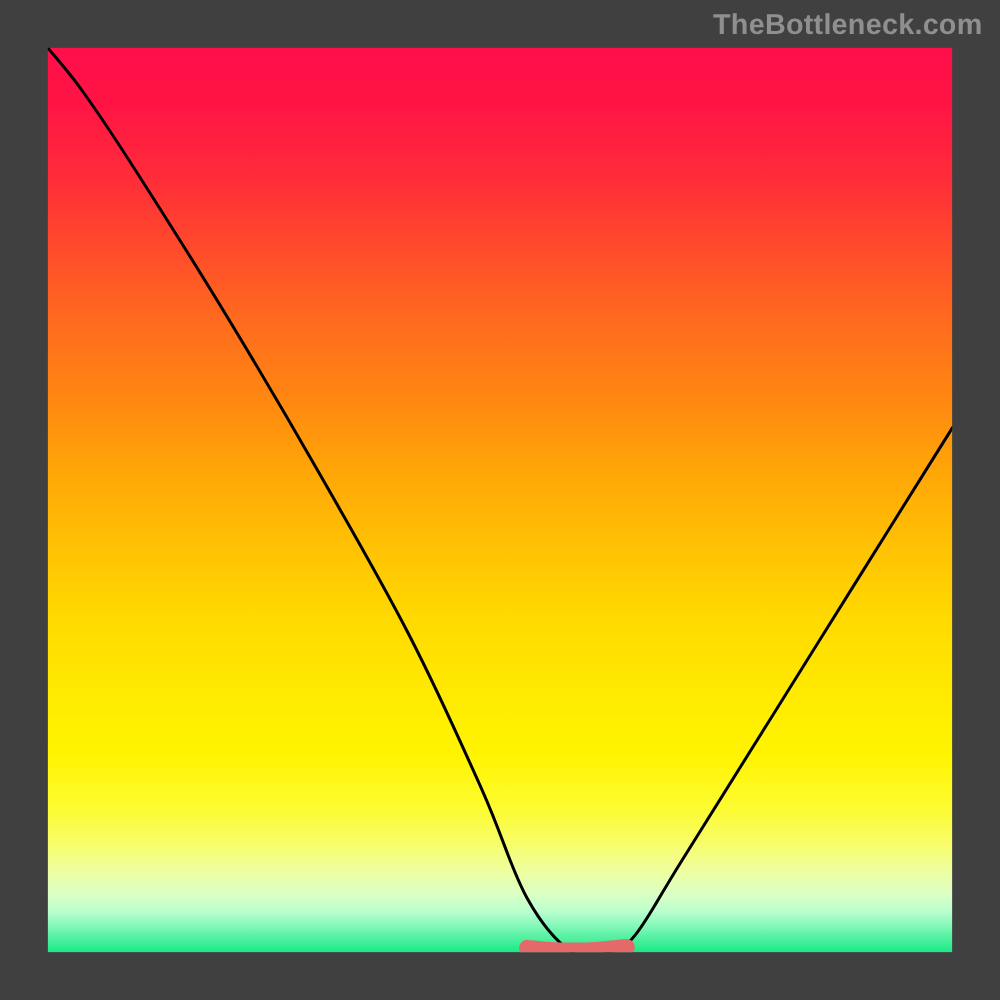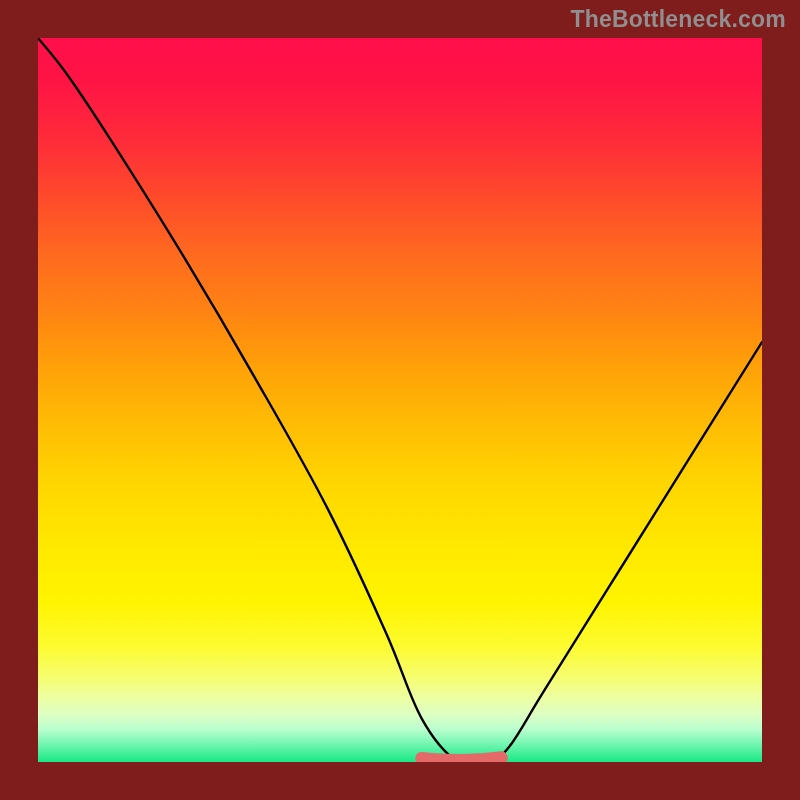--- a/index.html
+++ b/index.html
@@ -9,21 +9,21 @@
     height: 800px;
     background: #000;
     overflow: hidden;
   }
   .frame {
     position: absolute;
     left: 0;
     top: 0;
     width: 800px;
     height: 800px;
-    background: #7f1d1d;
+    background: #404040;
   }
   .plot-area {
     position: absolute;
     left: 38px;
     top: 38px;
     width: 724px;
     height: 724px;
     overflow: hidden;
   }
   .gradient {

